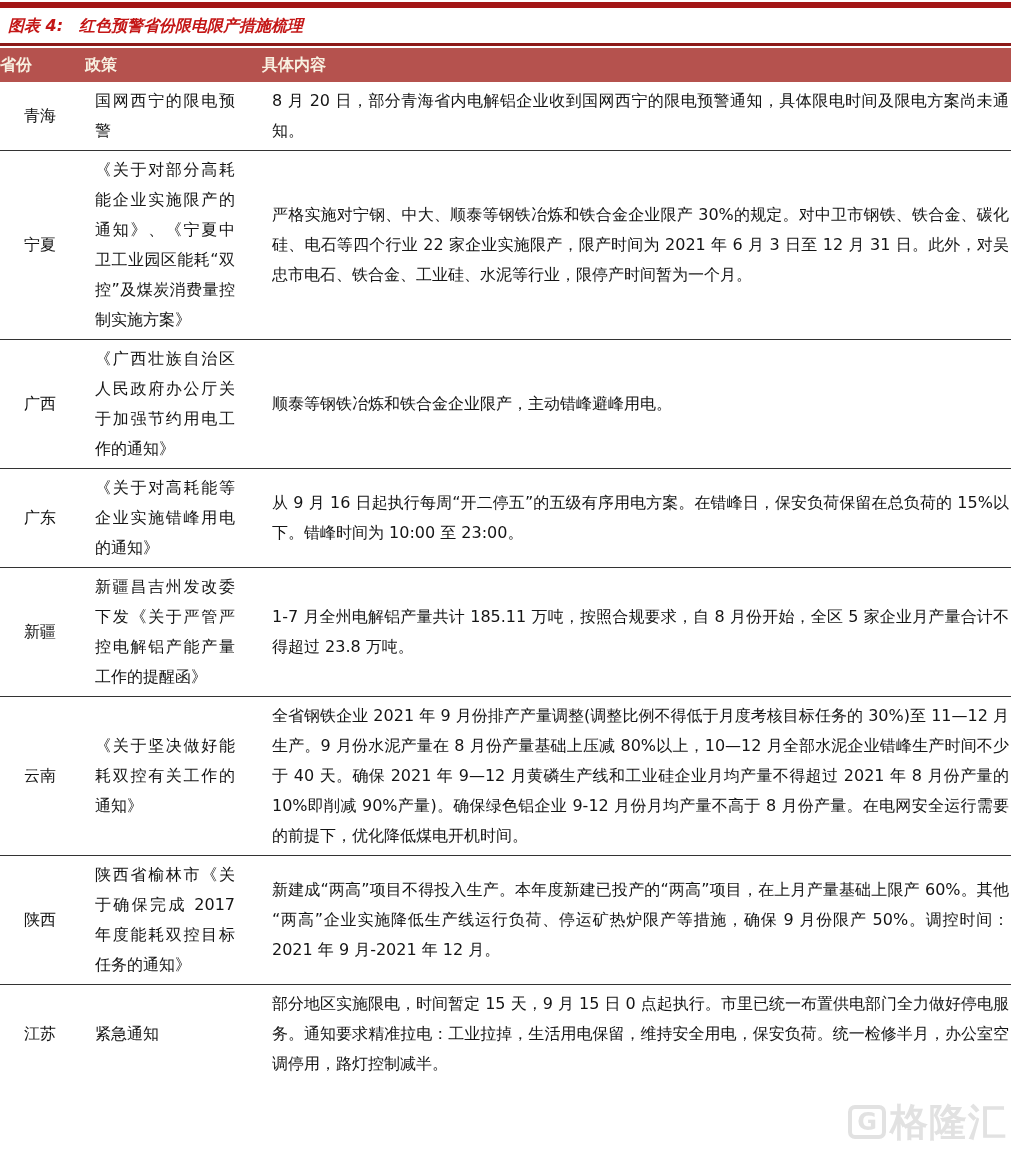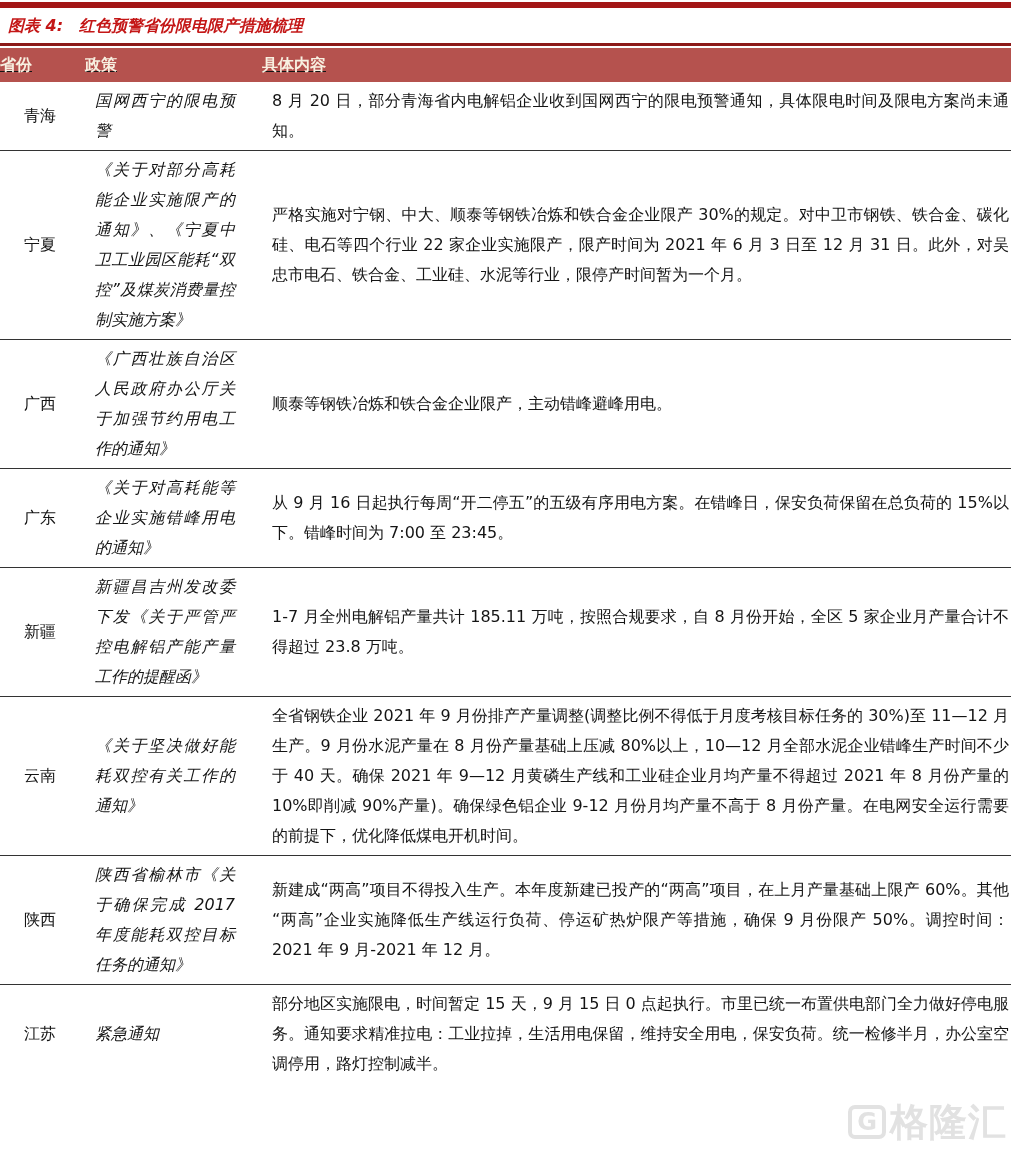--- a/index.html
+++ b/index.html
@@ -47,21 +47,20 @@
     background:var(--divider-dark);
     margin-bottom:2px;
   }
   table.measures{
     width:100%;
     border-collapse:collapse;
     table-layout:fixed;
   }
   table.measures thead tr{
     background:var(--header-bg);
-    text-decoration:underline;
   }
   table.measures th{
     color:var(--header-text);
     font-weight:bold;
     font-size:16px;
     text-align:left;
     height:34px;
     padding:0;
     vertical-align:middle;
   }
@@ -76,21 +75,20 @@
     padding-bottom:4px;
     border-top:1px solid var(--separator);
   }
   table.measures tbody tr:first-child td{border-top:none;}
   td.cell-province{padding-left:24px;margin-left:20px;}
   td.cell-policy{
     padding-left:10px;
     padding-right:27px;
     text-align:justify;
     text-justify:inter-ideograph;
-    font-style:italic;
   }
   td.cell-content{
     padding-left:10px;
     padding-right:2px;
     text-align:justify;
     text-justify:inter-ideograph;
   }
   .watermark{
     position:absolute;
     right:2px;
@@ -156,21 +154,21 @@
 
     <tr>
       <td class="cell-province">广西</td>
       <td class="cell-policy">《广西壮族自治区人民政府办公厅关于加强节约用电工作的通知》</td>
       <td class="cell-content">顺泰等钢铁冶炼和铁合金企业限产，主动错峰避峰用电。</td>
     </tr>
 
     <tr>
       <td class="cell-province">广东</td>
       <td class="cell-policy">《关于对高耗能等企业实施错峰用电的通知》</td>
-      <td class="cell-content">从 9 月 16 日起执行每周“开二停五”的五级有序用电方案。在错峰日，保安负荷保留在总负荷的 15%以下。错峰时间为 7:00 至 23:45。</td>
+      <td class="cell-content">从 9 月 16 日起执行每周“开二停五”的五级有序用电方案。在错峰日，保安负荷保留在总负荷的 15%以下。错峰时间为 10:00 至 23:00。</td>
     </tr>
 
 
     <tr>
       <td class="cell-province">新疆</td>
       <td class="cell-policy">新疆昌吉州发改委下发《关于严管严控电解铝产能产量工作的提醒函》</td>
       <td class="cell-content">1-7 月全州电解铝产量共计 185.11 万吨，按照合规要求，自 8 月份开始，全区 5 家企业月产量合计不得超过 23.8 万吨。</td>
     </tr>
 
     <tr>

